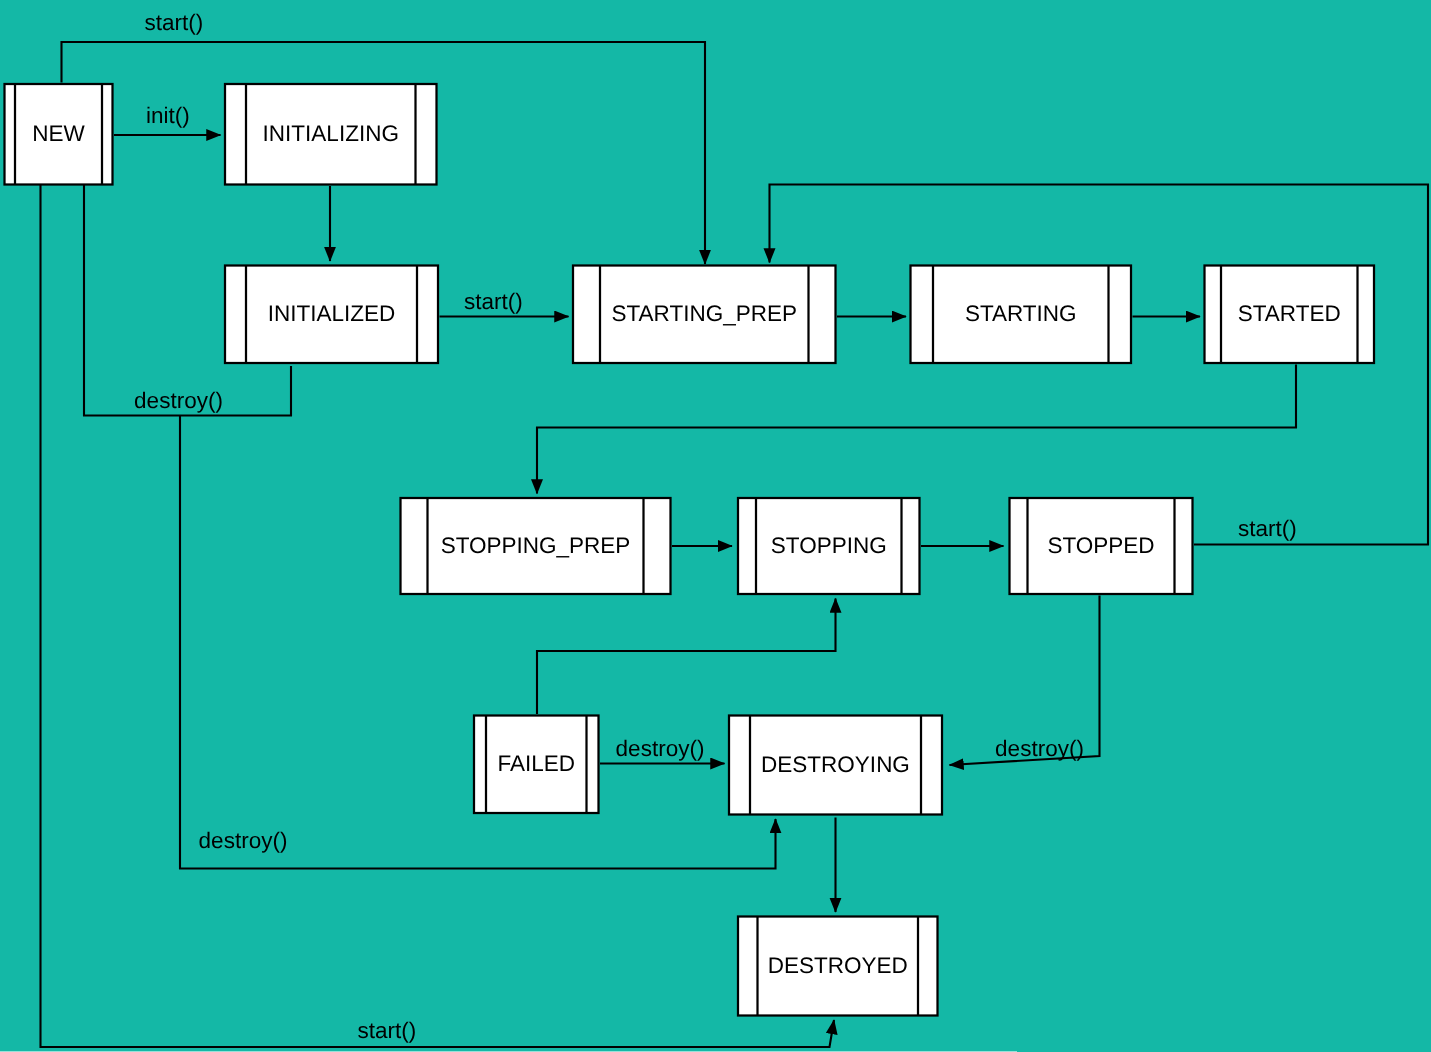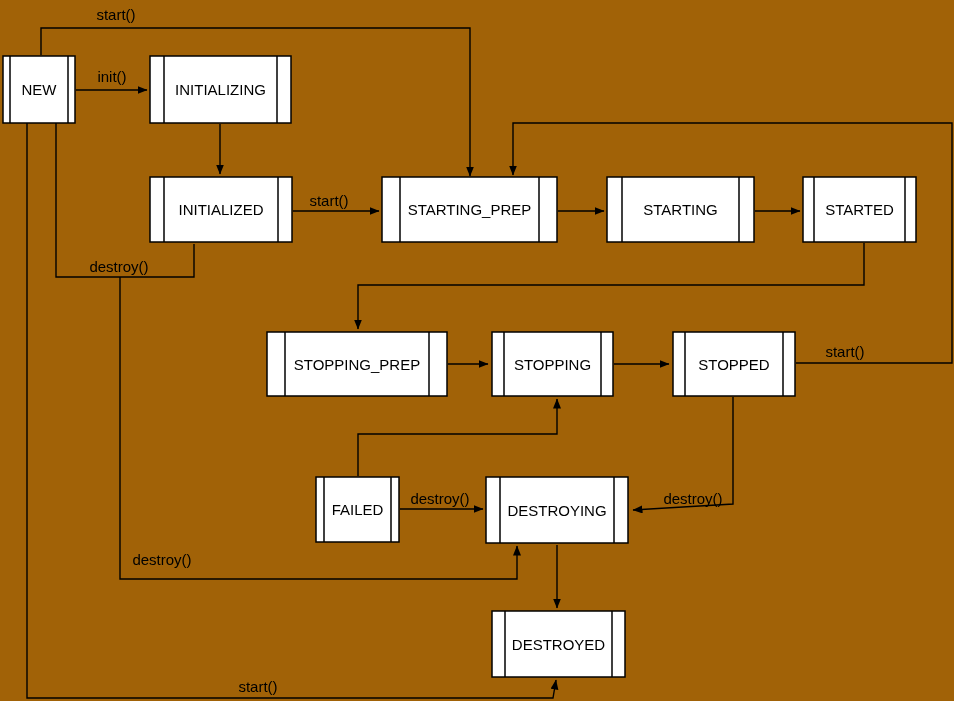--- a/index.html
+++ b/index.html
@@ -5,21 +5,21 @@
   html, body {
     margin: 0;
     padding: 0;
     background: #ffffff;
     font-family: "Liberation Sans", sans-serif;
   }
   .stage {
     position: relative;
     width: 954px;
     height: 701px;
-    background: #a16207;
+    background: #14b8a6;
     overflow: hidden;
   }
   svg text {
     font-family: "Liberation Sans", sans-serif;
     fill: #000000;
   }
   svg .node-label {
     font-size: 15px;
   }
   svg .edge-label {

